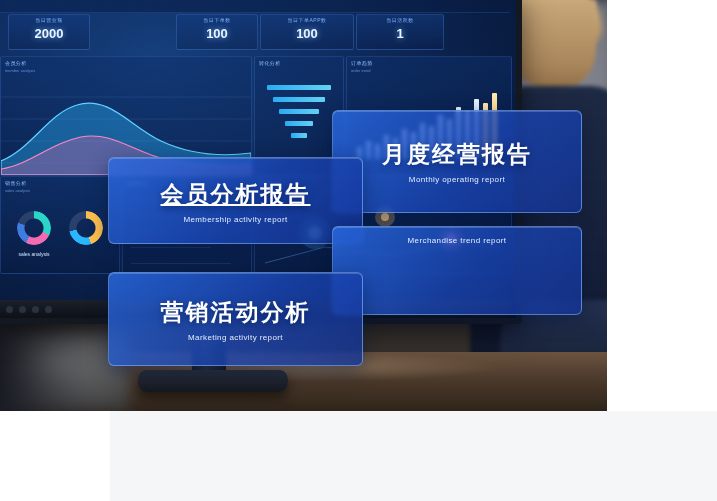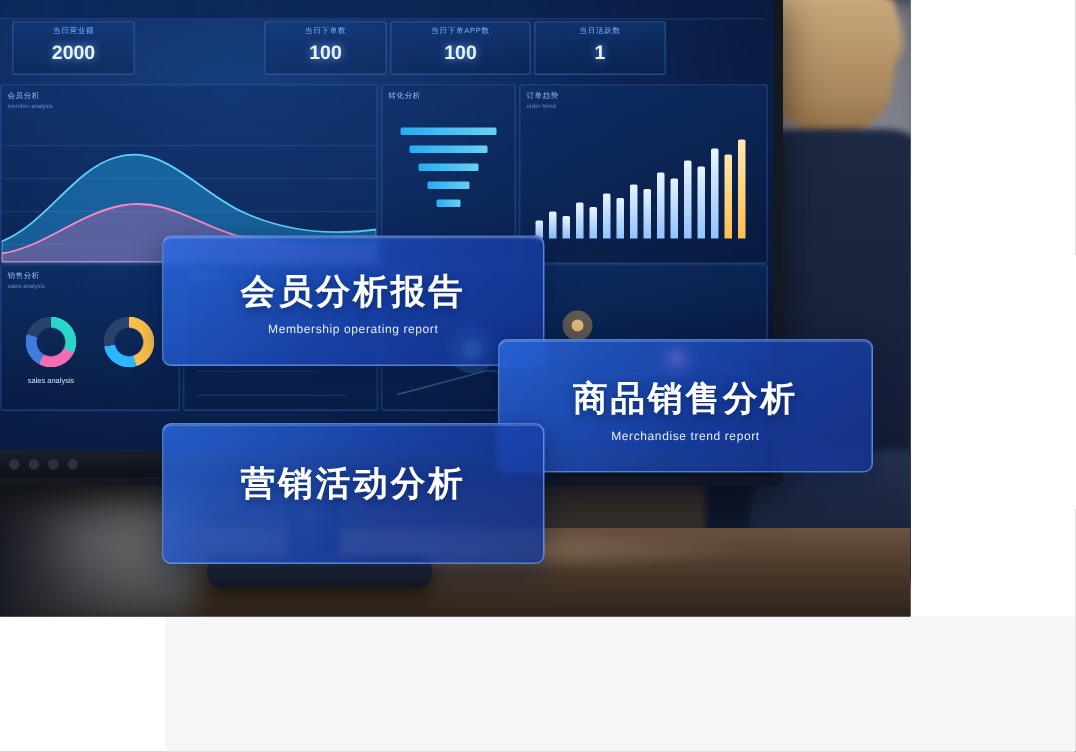--- a/index.html
+++ b/index.html
@@ -253,26 +253,26 @@
     text-shadow: 0 2px 6px rgba(0,20,70,0.55);
   }
   .card .c-sub {
     font-size: 8px;
     letter-spacing: .4px;
     color: #e3eeff;
     margin-top: 9px;
   }
 
   #card-member { left: 108px; top: 157px; width: 253px; height: 85px; }
-  #card-member .c-title { margin-top: 25px; }
+  #card-member .c-title { margin-top: 25px; text-decoration: underline; }
 
   #card-monthly { left: 332px; top: 110px; width: 248px; height: 101px; }
   #card-monthly .c-title { margin-top: 32px; }
 
-  #card-marketing { left: 108px; top: 282px; width: 253px; height: 92px; }
+  #card-marketing { left: 108px; top: 272px; width: 253px; height: 92px; }
   #card-marketing .c-title { margin-top: 28px; }
 
   #card-sales { left: 332px; top: 226px; width: 248px; height: 87px; }
   #card-sales .c-title { margin-top: 27px; }
 
   
   .page-right {
     position: absolute;
     left: 607px; top: 0; width: 110px; height: 411px;
     background: #ffffff;
@@ -429,29 +429,33 @@
         <i></i>
           <i></i>
           <i></i>
           <i></i>
       </div>
     </div>
 
     <div class="monitor-stand-neck"></div>
     <div class="monitor-stand-base"></div>
 
+    <div class="card" id="card-monthly">
+      <div class="c-title">月度经营报告</div>
+      <div class="c-sub">Monthly operating report</div>
+    </div>
 
     <div class="card" id="card-member">
       <div class="c-title">会员分析报告</div>
-      <div class="c-sub">Membership operating report</div>
+      <div class="c-sub">Membership activity report</div>
     </div>
 
     <div class="card" id="card-sales">
-      <div class="c-title">商品销售分析</div>
       <div class="c-sub">Merchandise trend report</div>
     </div>
 
     <div class="card" id="card-marketing">
       <div class="c-title">营销活动分析</div>
+      <div class="c-sub">Marketing activity report</div>
     </div>
 
   </div>
 </div>
 
 </body></html>

